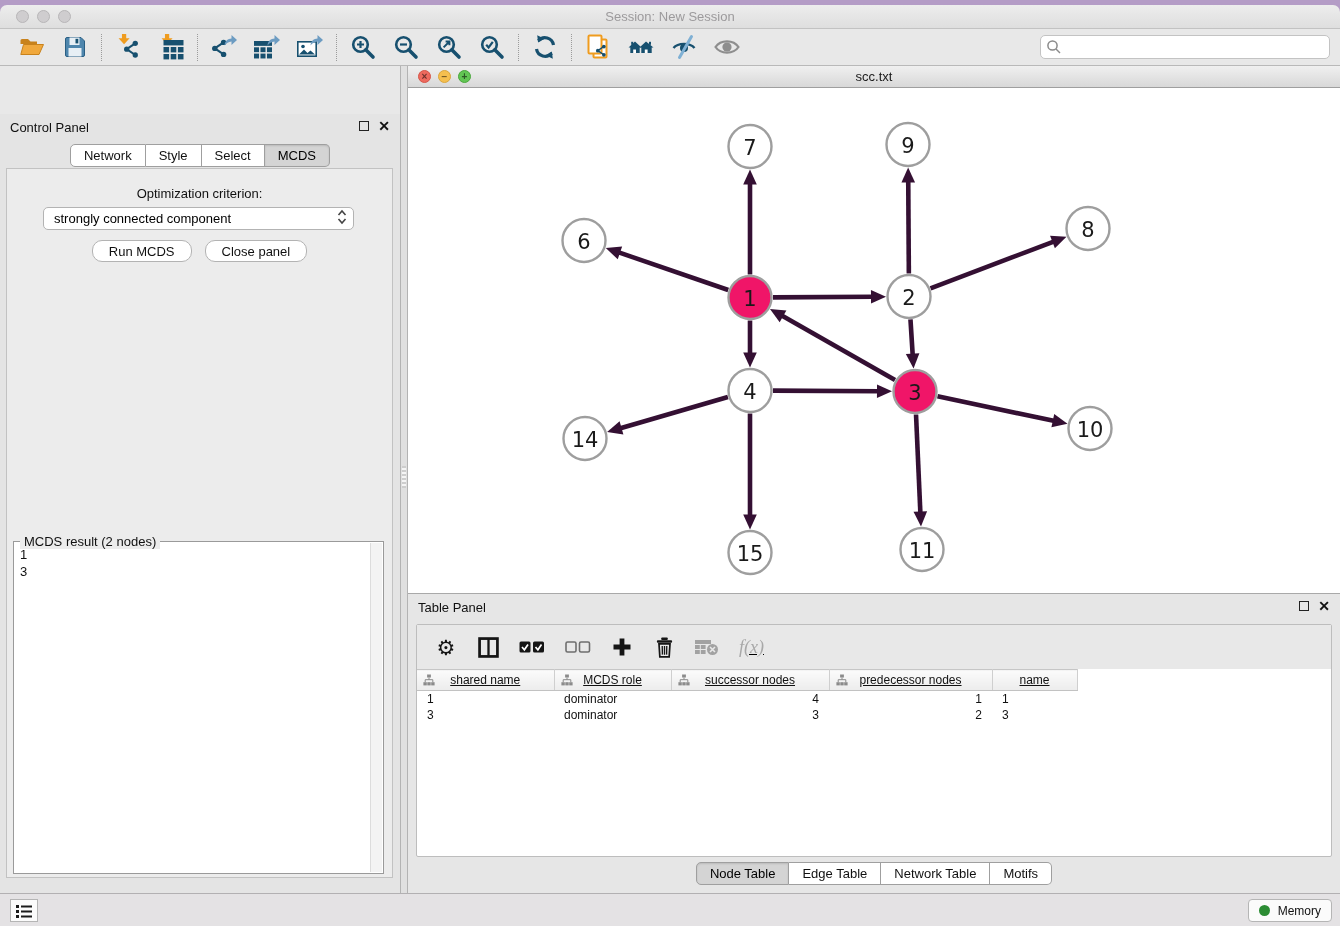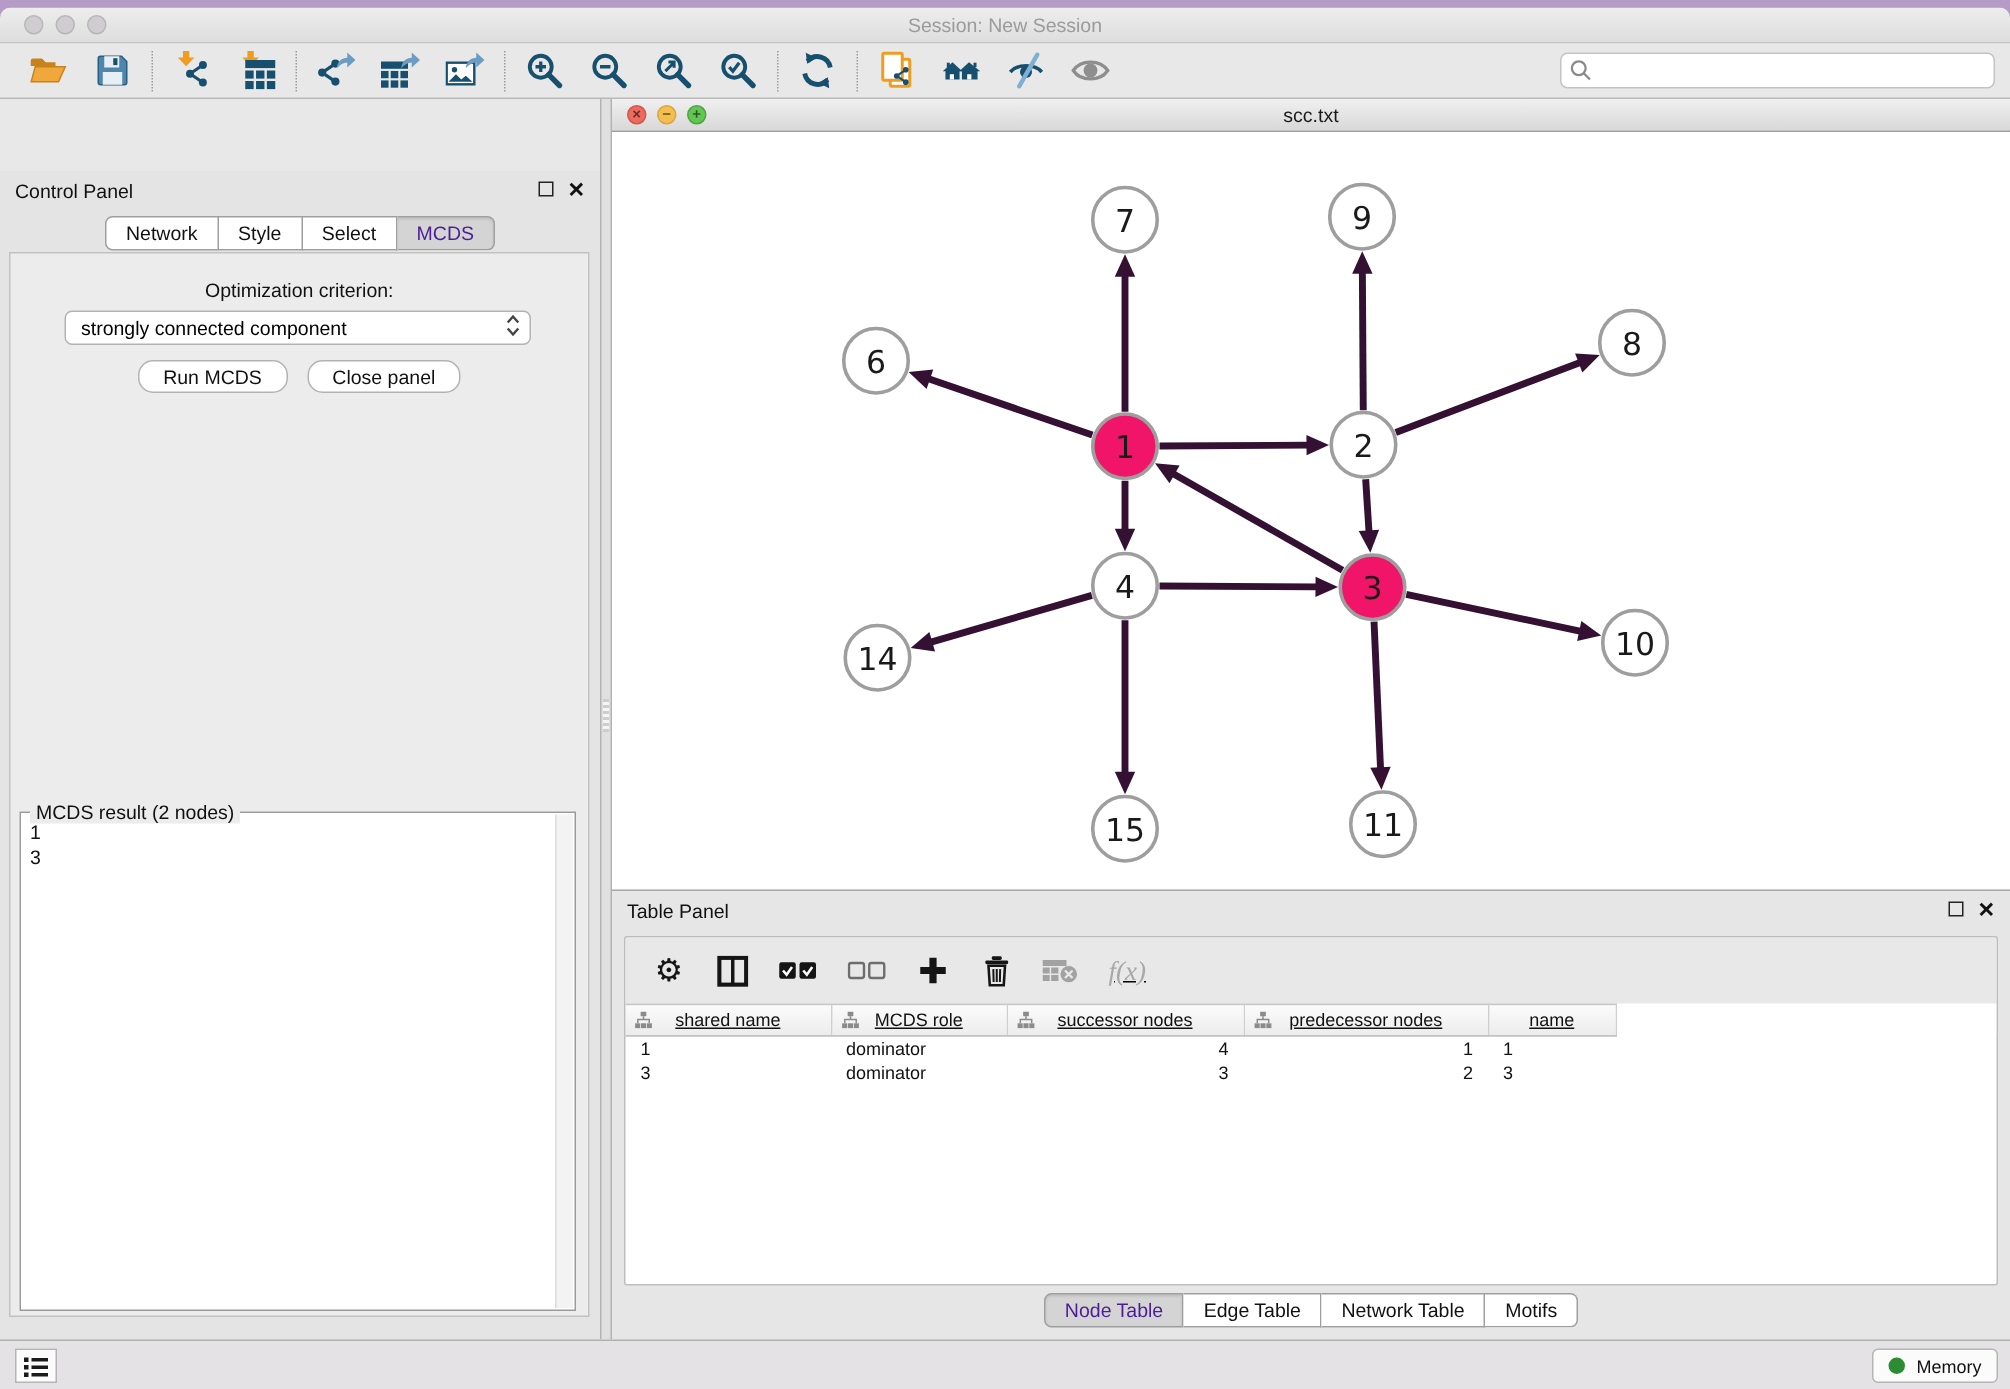--- a/index.html
+++ b/index.html
@@ -41,21 +41,21 @@
   .panel-title { position:absolute; top:6px; left:10px; font-size:13px; color:#111; }
   .panel-btns { position:absolute; top:6px; right:10px; display:flex; gap:9px; align-items:center; }
   .float-ico { width:10px; height:10px; border:1.6px solid #222; display:inline-block; cursor:pointer; }
   .close-ico { font-size:14px; font-weight:bold; color:#111; line-height:12px; cursor:pointer; }
   .mac-tab {
     background:#fff; border:1px solid #9f9f9f; border-left:none;
     padding:3px 13px; font-size:13px; color:#111; cursor:pointer; white-space:nowrap;
   }
   .mac-tab:first-child { border-left:1px solid #9f9f9f; border-radius:5px 0 0 5px; }
   .mac-tab:last-child { border-radius:0 5px 5px 0; }
-  .mac-tab.selected { background:#d4d4d4; color:#4c1d95; box-shadow:inset 0 1px 2px rgba(0,0,0,.12); }
+  .mac-tab.selected { background:#d4d4d4; color:#000000; box-shadow:inset 0 1px 2px rgba(0,0,0,.12); }
   #cp-tabs { position:absolute; top:30px; left:0; right:0; display:flex; justify-content:center; }
 
   .cp-content {
     position:absolute; left:6px; right:7px; top:54px; bottom:15px;
     border:1px solid #c2c2c2; background:#ececec;
   }
   .opt-label { position:absolute; top:17px; left:0; right:0; text-align:center; font-size:13px; color:#111; }
   .dropdown {
     position:absolute; left:36px; right:38px; top:38px; height:23px;
     background:#fff; border:1px solid #b3b3b3; border-radius:5px;

